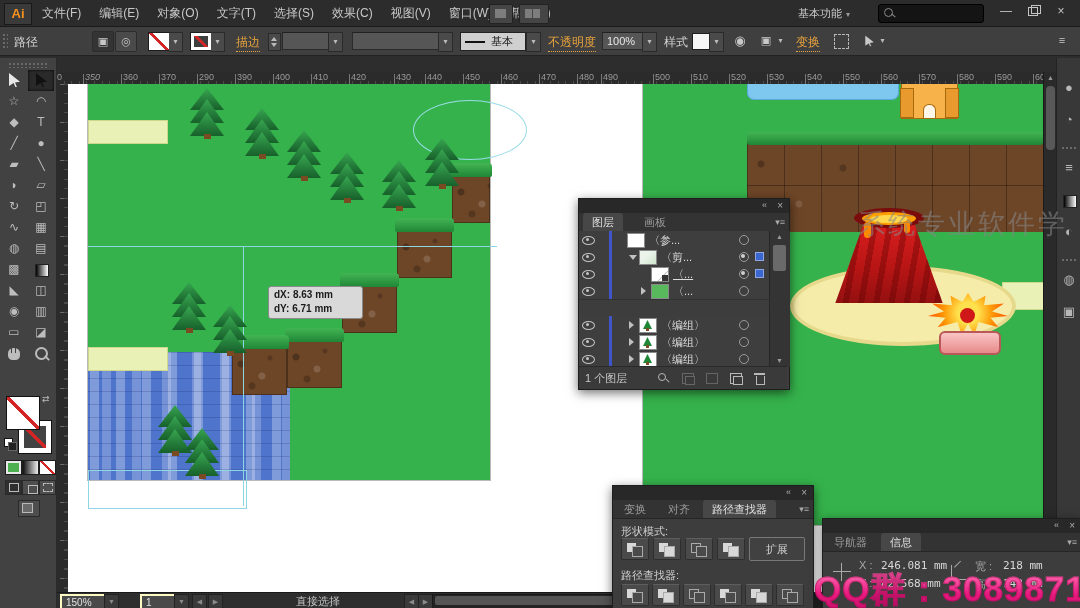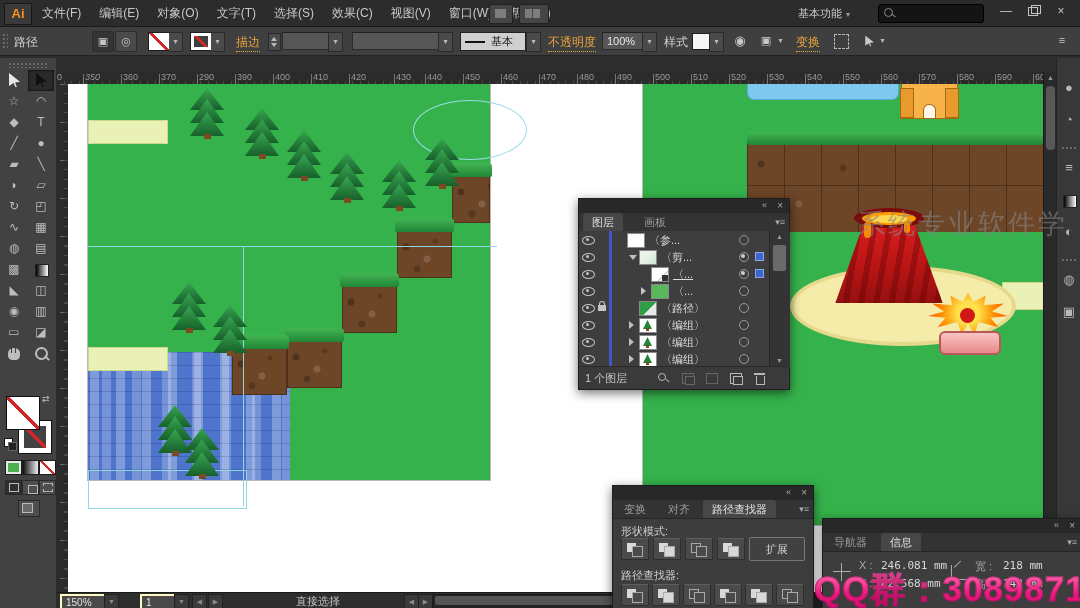--- a/index.html
+++ b/index.html
@@ -328,21 +328,21 @@
       <span class="rtick" style="left: 181px;">390</span>
       <span class="rtick" style="left: 219px;">400</span>
       <span class="rtick" style="left: 257px;">410</span>
       <span class="rtick" style="left: 295px;">420</span>
       <span class="rtick" style="left: 340px;">430</span>
       <span class="rtick" style="left: 371px;">440</span>
       <span class="rtick" style="left: 409px;">450</span>
       <span class="rtick" style="left: 447px;">460</span>
       <span class="rtick" style="left: 485px;">470</span>
       <span class="rtick" style="left: 523px;">480</span>
-      <span class="rtick" style="left: 561px;">490</span>
+      <span class="rtick" style="left: 547px;">490</span>
       <span class="rtick" style="left: 599px;">500</span>
       <span class="rtick" style="left: 637px;">510</span>
       <span class="rtick" style="left: 675px;">520</span>
       <span class="rtick" style="left: 713px;">530</span>
       <span class="rtick" style="left: 751px;">540</span>
       <span class="rtick" style="left: 789px;">550</span>
       <span class="rtick" style="left: 827px;">560</span>
       <span class="rtick" style="left: 865px;">570</span>
       <span class="rtick" style="left: 903px;">580</span>
       <span class="rtick" style="left: 941px;">590</span>
@@ -444,20 +444,24 @@
     <div id="flameItem" class="abs">
       <div class="flame"></div>
         <div class="gem"></div>
         <div class="base"></div>
     </div>
 
     <div class="guide" style="left:20px;top:162px;width:409px;height:1px;"></div>
     <div class="guide" style="left:175px;top:162px;width:1px;height:260px;"></div>
     <div id="selrect" class="abs"></div>
     <div id="guideEllipse" class="abs"></div>
+    <div id="tooltip" class="abs">
+      <div>dX: 8.63 mm</div>
+      <div>dY: 6.71 mm</div>
+    </div>
   </div>
 
   <div id="grayWM" class="abs">系统专业软件学</div>
 
   <div id="toolbar" class="abs">
     <div class="grip dots"></div>
     <div id="toolGrid">
         <div class="tcell" style="left: 1px; top: 12px;">
           <div class="arrowW"></div>
         </div>
@@ -572,28 +576,20 @@
           <span class="lname" style="left: 94px; text-decoration: underline;">〈...</span>
           <div class="ltarget sel"></div>
           <div class="lselsq"></div>
         </div>
         <div class="lrow" style="top: 51px;">
           <div class="eyeic"></div>
           <div class="lbar"></div>
           <div class="exp-c" style="left: 62px;"></div>
           <div class="lthumb th-green" style="left: 72px;"></div>
           <span class="lname" style="left: 94px;">〈...</span>
-          <div class="ltarget"></div>
-        </div>
-        <div class="lrow" style="top: 68px;">
-          <div class="eyeic"></div>
-          <div class="lockic"></div>
-          <div class="lbar"></div>
-          <div class="lthumb th-grass" style="left: 60px;"></div>
-          <span class="lname" style="left: 82px;">〈路径〉</span>
           <div class="ltarget"></div>
         </div>
         <div class="lrow" style="top: 85px;">
           <div class="eyeic"></div>
           <div class="lbar"></div>
           <div class="exp-c" style="left: 50px;"></div>
           <div class="lthumb th-tree" style="left: 60px;">
             <i></i>
           </div>
           <span class="lname" style="left: 82px;">〈编组〉</span>

